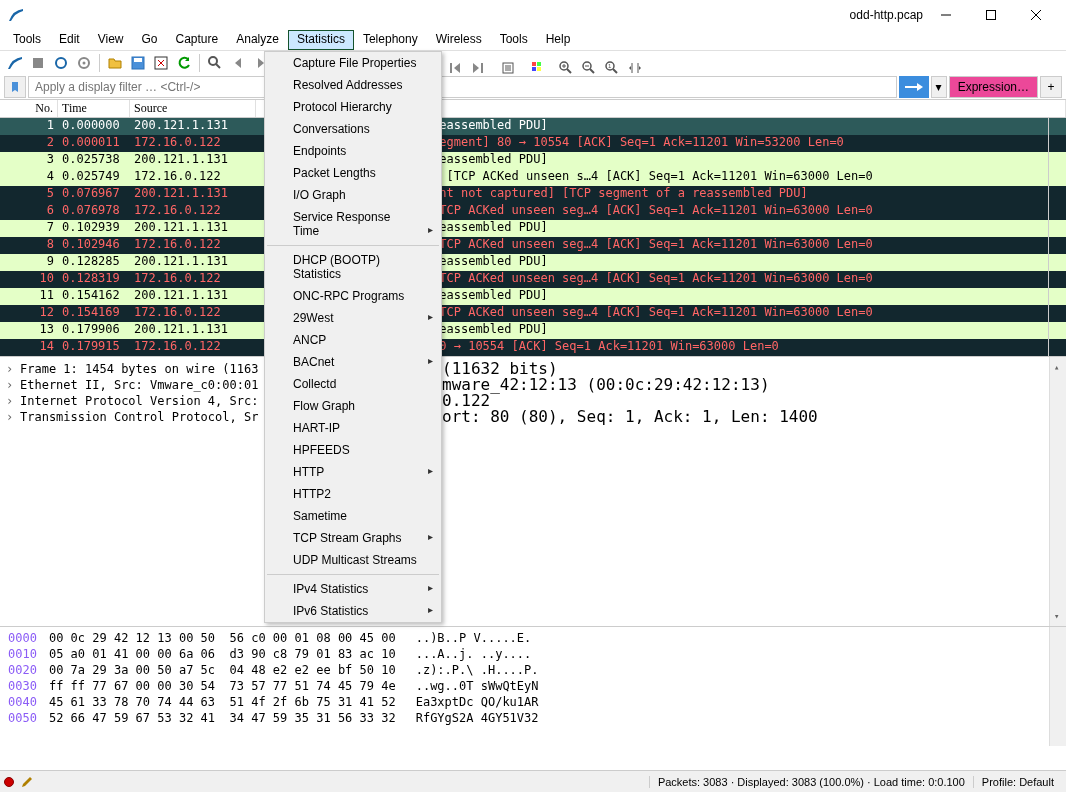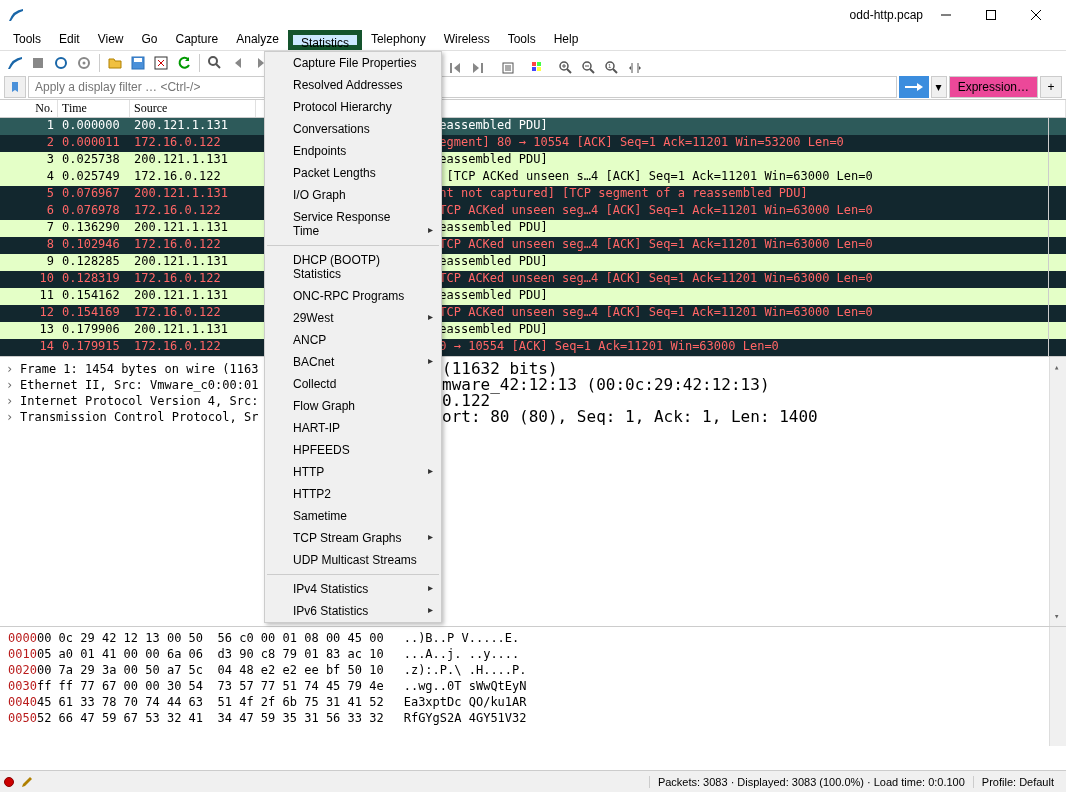--- a/index.html
+++ b/index.html
@@ -4,21 +4,21 @@
 <style>
 * { box-sizing: border-box; margin: 0; padding: 0; }
 body { font-family: "Segoe UI", Tahoma, sans-serif; font-size: 12px; background: #fff; width: 1066px; height: 792px; overflow: hidden; position: relative; }
 .titlebar { height: 30px; display: flex; align-items: center; padding: 0 8px; background: #fff; text-align: right; }
 .titlebar .icon { width: 16px; height: 16px; margin-right: 6px; }
 .titlebar .title { flex: 1; font-size: 12px; color: #000; }
 .winbtns { display: flex; }
 .winbtn { width: 45px; height: 30px; display: flex; align-items: center; justify-content: center; font-family: "Segoe UI", sans-serif; font-size: 14px; }
 .menubar { height: 21px; display: flex; padding: 0 4px; border-bottom: 1px solid #e0e0e0; }
 .menubar .mitem { padding: 2px 9px; font-size: 12px; cursor: default; }
-.menubar .mitem.active { background: #cce8ff; border: 5px solid #14532d; padding: 1px 8px; text-align: right; }
+.menubar .mitem.active { background: #cce8ff; border: 1px solid #14532d; padding: 1px 8px; text-align: right; }
 .toolbar { height: 24px; display: flex; align-items: center; padding: 2px 4px; gap: 1px; }
 .toolbar .tbtn { width: 22px; height: 22px; display: flex; align-items: center; justify-content: center; border: 1px solid transparent; }
 .toolbar .sep { width: 1px; height: 18px; background: #ccc; margin: 0 3px; }
 .filterbar { height: 24px; display: flex; align-items: center; padding: 2px 4px; gap: 2px; }
 .filterbar .btn { width: 22px; height: 22px; border: 1px solid #ccc; background: #f0f0f0; display: flex; align-items: center; justify-content: center; }
 .filterbar input { flex: 1; height: 22px; border: 1px solid #ccc; padding: 0 6px; font-size: 12px; }
 .filterbar .goarrow { width: 30px; height: 22px; background: #3b8dde; display: flex; align-items: center; justify-content: center; color: #fff; }
 .filterbar .drop { width: 16px; height: 22px; border: 1px solid #ccc; background: #f0f0f0; display: flex; align-items: center; justify-content: center; }
 .filterbar .expr { height: 22px; border: 1px solid #ccc; background: #ec4899; padding: 0 8px; display: flex; align-items: center; font-size: 12px; }
 .filterbar .plus { width: 22px; height: 22px; border: 1px solid #ccc; background: #f0f0f0; display: flex; align-items: center; justify-content: center; }
@@ -37,21 +37,21 @@
 .col.len { width: 42px; text-align: right; }
 .col.info { flex: 1; }
 .minimap { position: absolute; right: 0; top: 18px; width: 18px; height: 238px; background: linear-gradient(#2d5a5a 0 4%, repeating-linear-gradient(#e4ffc7 0 2px, #12272e 2px 4px) 4% 100%); border-left: 1px solid #ccc; }
 .details { border-top: 1px solid #ccc; height: 270px; font-family: Consolas, monospace; font-size: 12px; padding: 4px 0; position: relative; line-height: 16px; }
 .details .line { padding-left: 20px; }
 .details .arrow { position: absolute; left: 6px; color: #666; }
 .details .scrollbar { position: absolute; right: 0; top: 0; width: 17px; height: 100%; background: #f0f0f0; border-left: 1px solid #ddd; }
 .details .scrollbar::before { content: "▴"; position: absolute; top: 2px; left: 4px; font-size: 9px; color: #666; }
 .details .scrollbar::after { content: "▾"; position: absolute; bottom: 2px; left: 4px; font-size: 9px; color: #666; }
 .hexpane { border-top: 1px solid #ccc; height: 120px; font-family: Consolas, monospace; font-size: 12px; padding: 4px 8px; display: flex; position: relative; }
-.hexpane .offsets { color: #b91c1c; }
+.hexpane .offsets { color: #8b5cf6; margin-right: 12px; }
 .hexpane .hex { margin-right: 20px; }
 .hexpane .ascii { }
 .hexpane .line { height: 16px; white-space: pre; }
 .hexpane .scrollbar { position: absolute; right: 0; top: 0; width: 17px; height: 100%; background: #f0f0f0; border-left: 1px solid #ddd; }
 .statusbar { position: absolute; bottom: 0; left: 0; right: 0; height: 22px; border-top: 1px solid #ccc; display: flex; align-items: center; font-size: 11px; padding: 8px 4px; background: #f0f0f0; }
 .statusbar .cell { padding: 0 8px; border-left: 1px solid #ccc; }
 .statusbar .cell:first-child { border-left: none; }
 .statusbar .led { width: 10px; height: 10px; border-radius: 50%; background: #c00; display: inline-block; margin-right: 6px; border: 1px solid #800; }
 .dropdown { position: absolute; left: 264px; top: 51px; width: 178px; background: #f0f0f0; border: 1px solid #ccc; box-shadow: 2px 2px 4px rgba(0,0,0,.25); z-index: 10; font-size: 12px; }
 .dropdown .ditem { padding: 4px 24px 4px 28px; cursor: default; position: relative; }
@@ -238,21 +238,21 @@
       </div>
       <div class="plrow dark">
         <div class="col no">6</div>
         <div class="col time">0.076978</div>
         <div class="col src">172.16.0.122</div>
         <div class="col len">54</div>
         <div class="col info">[TCP Dup ACK 2#1] [TCP ACKed unseen seg…4 [ACK] Seq=1 Ack=11201 Win=63000 Len=0</div>
       </div>
       <div class="plrow green">
         <div class="col no">7</div>
-        <div class="col time">0.136290</div>
+        <div class="col time">0.102939</div>
         <div class="col src">200.121.1.131</div>
         <div class="col len">1454</div>
         <div class="col info">[TCP segment of a reassembled PDU]</div>
       </div>
       <div class="plrow dark">
         <div class="col no">8</div>
         <div class="col time">0.102946</div>
         <div class="col src">172.16.0.122</div>
         <div class="col len">54</div>
         <div class="col info">[TCP Dup ACK 2#2] [TCP ACKed unseen seg…4 [ACK] Seq=1 Ack=11201 Win=63000 Len=0</div>

